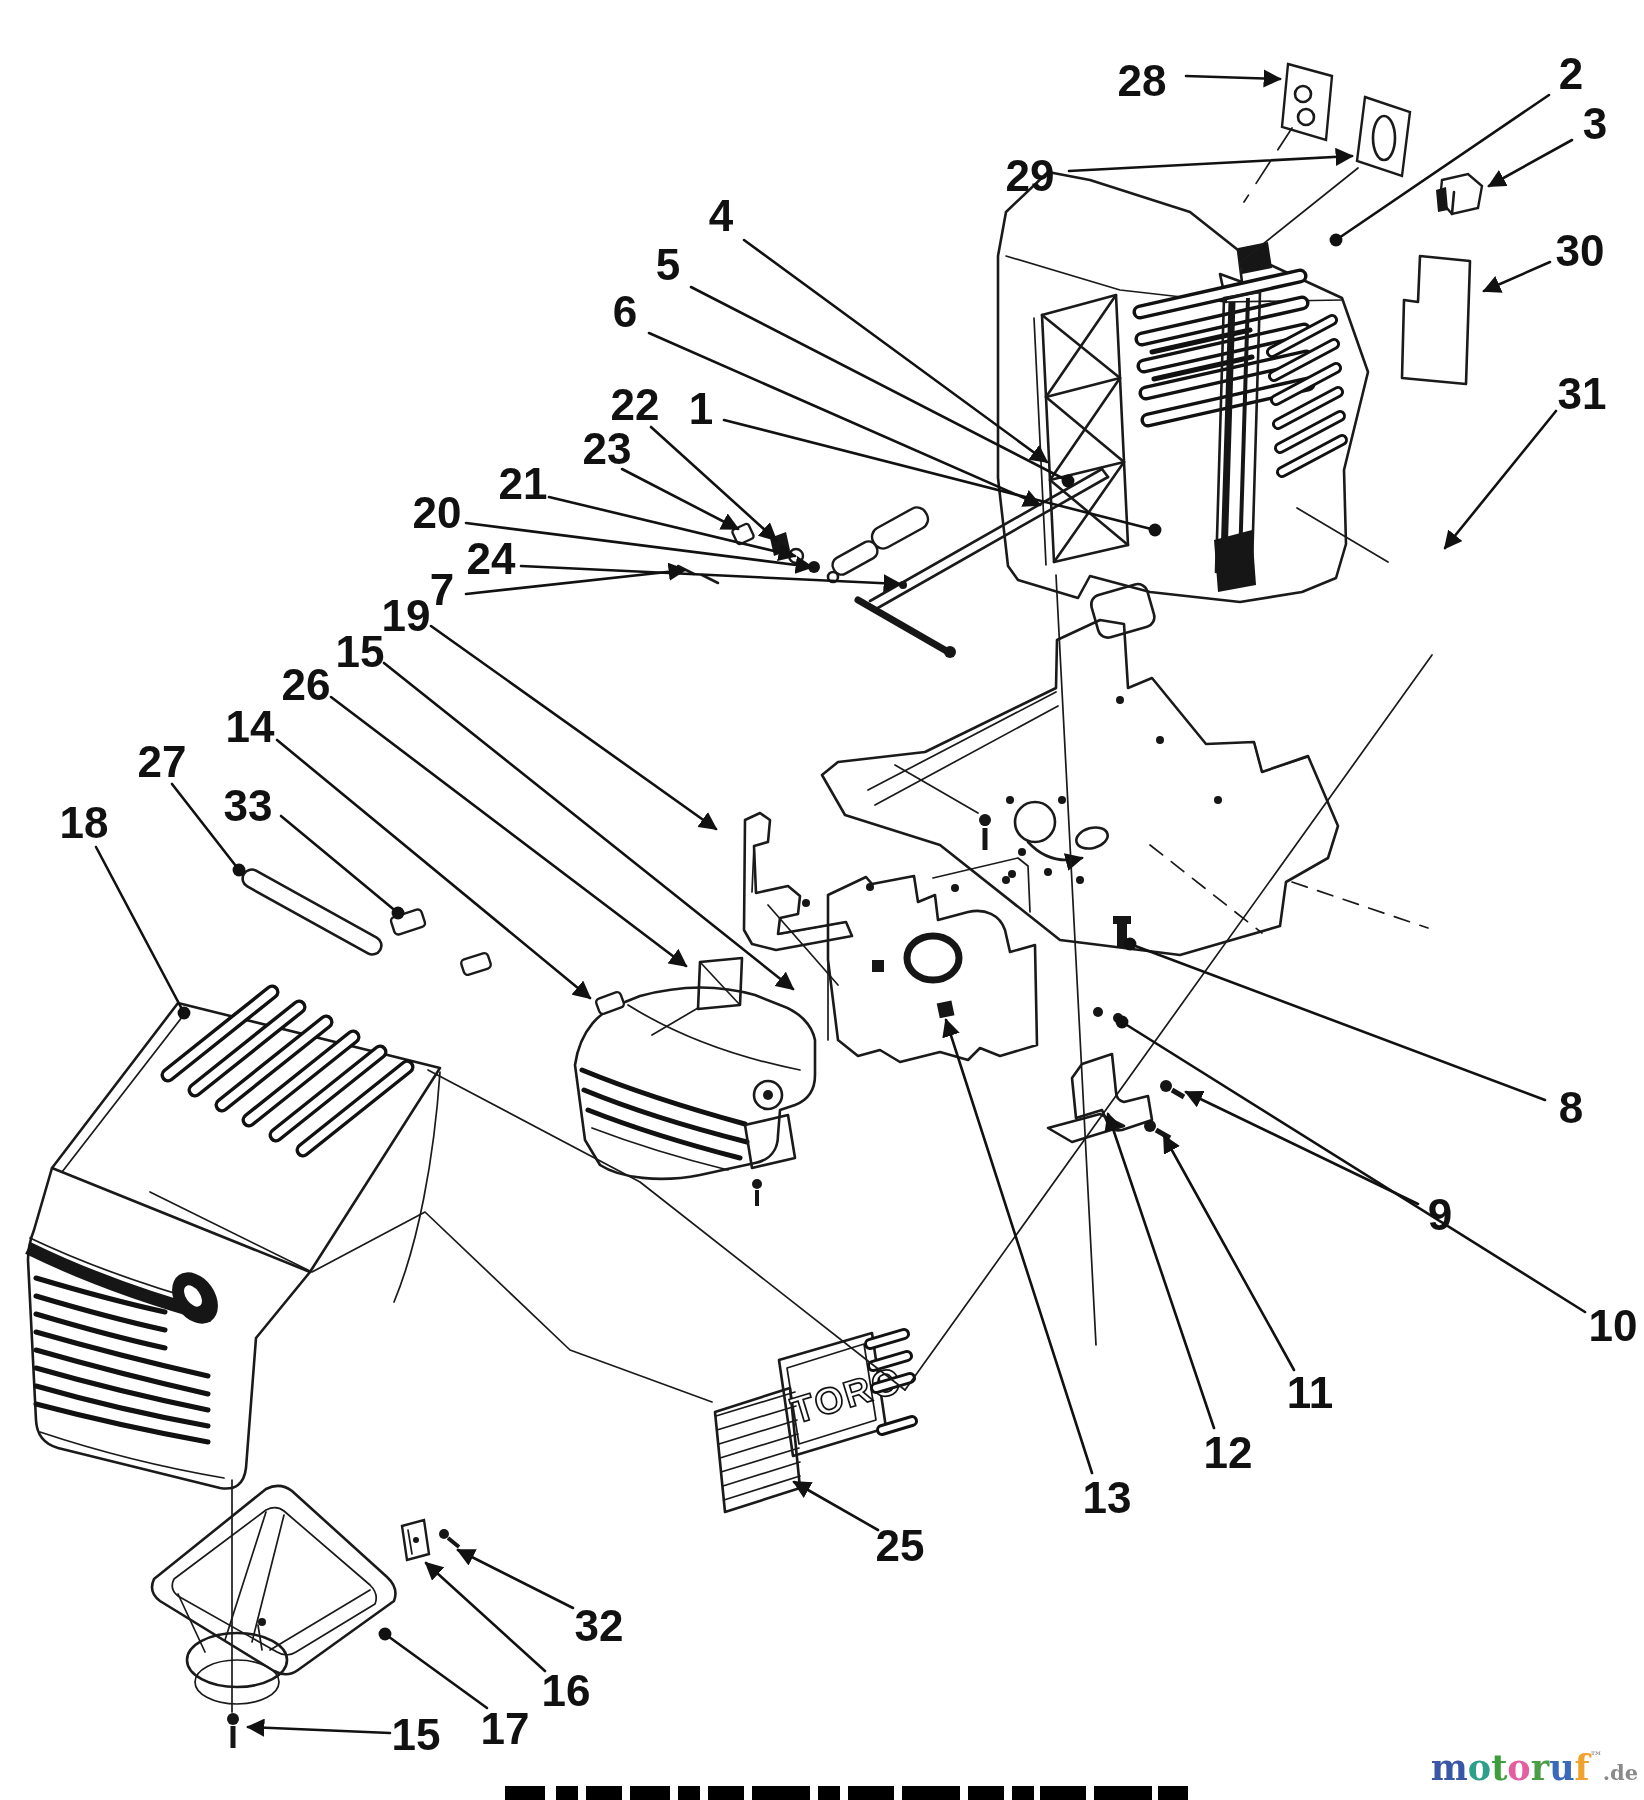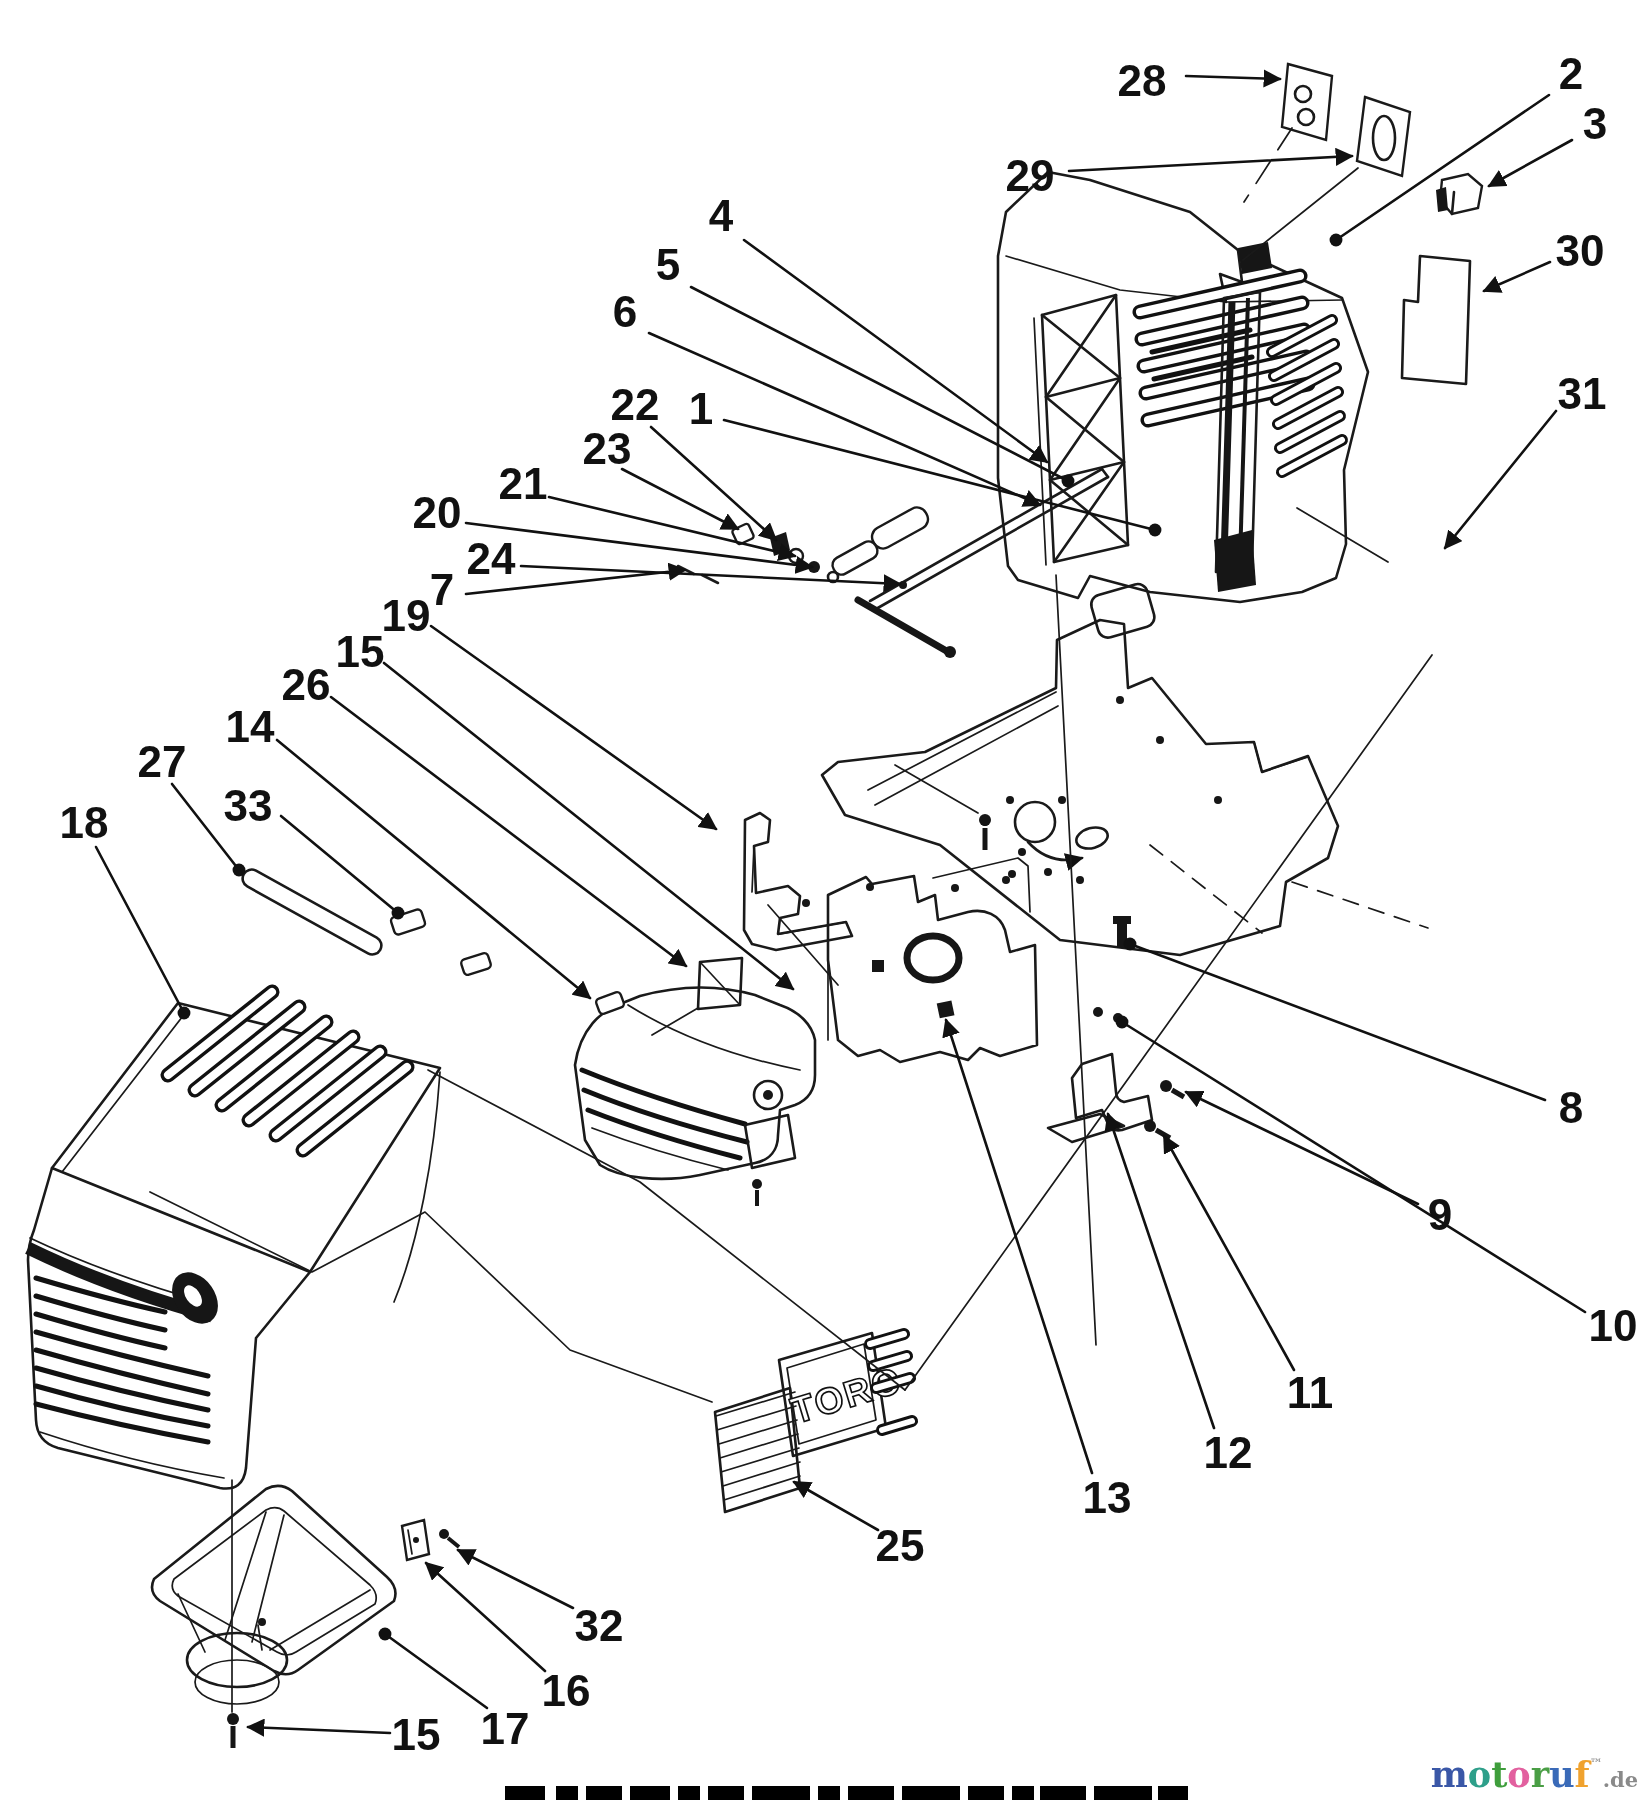--- a/index.html
+++ b/index.html
@@ -14,21 +14,21 @@
   .wfill{fill:#ffffff;stroke:#1a1a1a;stroke-width:2.4;}
   .leader{fill:none;stroke:#111;stroke-width:2.6;stroke-linecap:round;}
   .callout{font-family:"Liberation Sans",sans-serif;font-weight:bold;font-size:44px;fill:#111;
            text-anchor:middle;dominant-baseline:central;}
   .cap-b{fill:none;stroke:#111;stroke-width:15;stroke-linecap:round;}
   .cap-w{fill:none;stroke:#fff;stroke-width:8;stroke-linecap:round;}
   .cap2-b{fill:none;stroke:#111;stroke-width:12;stroke-linecap:round;}
   .cap2-w{fill:none;stroke:#fff;stroke-width:6;stroke-linecap:round;}
   .toro-text{font-family:"Liberation Sans",sans-serif;font-weight:bold;font-size:37px;
              fill:#ffffff;stroke:#111;stroke-width:1.7;letter-spacing:2px;}
-  .watermark{position:absolute;right:6px;bottom:8px;font-family:"DejaVu Serif",serif;
+  .watermark{position:absolute;right:6px;bottom:15px;font-family:"DejaVu Serif",serif;
              font-weight:bold;font-size:35px;letter-spacing:0px;line-height:1;}
   .watermark .tm{font-size:13px;color:#9a9a9a;vertical-align:top;}
   .watermark .de{font-size:21px;}
 </style>
 </head>
 <body>
 
 <div class="stage">
 <svg viewBox="0 0 1644 1800" width="1644" height="1800">
   <defs>

